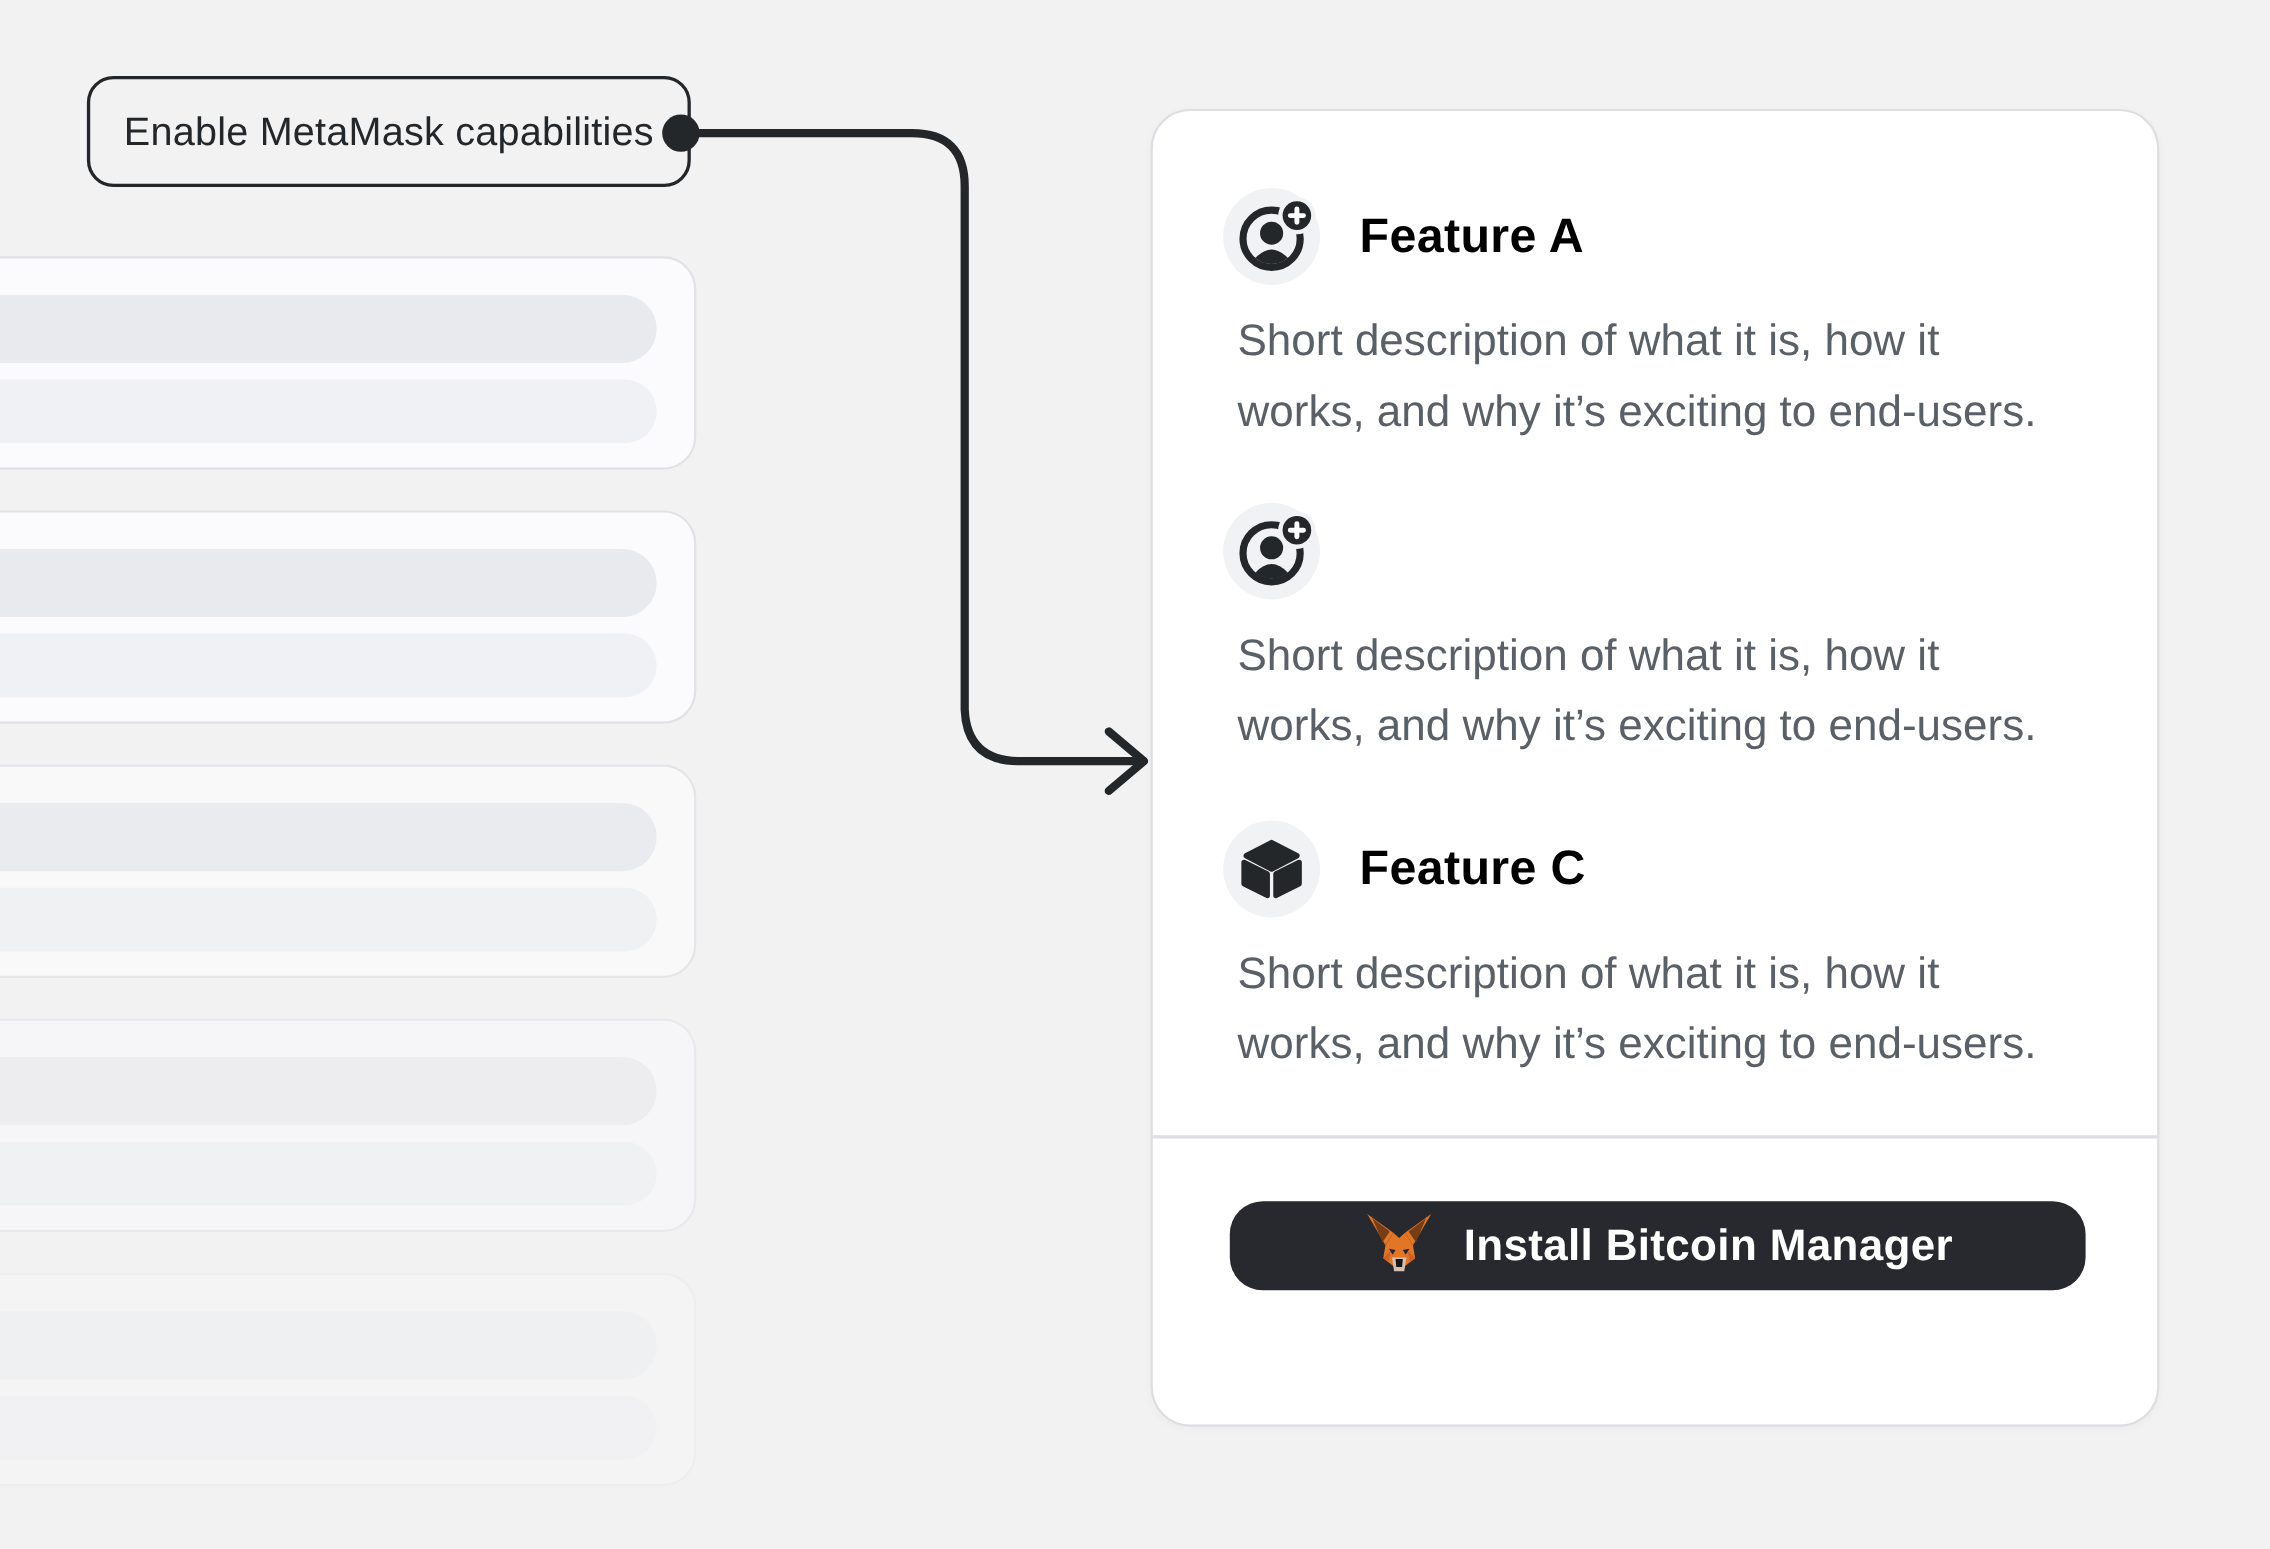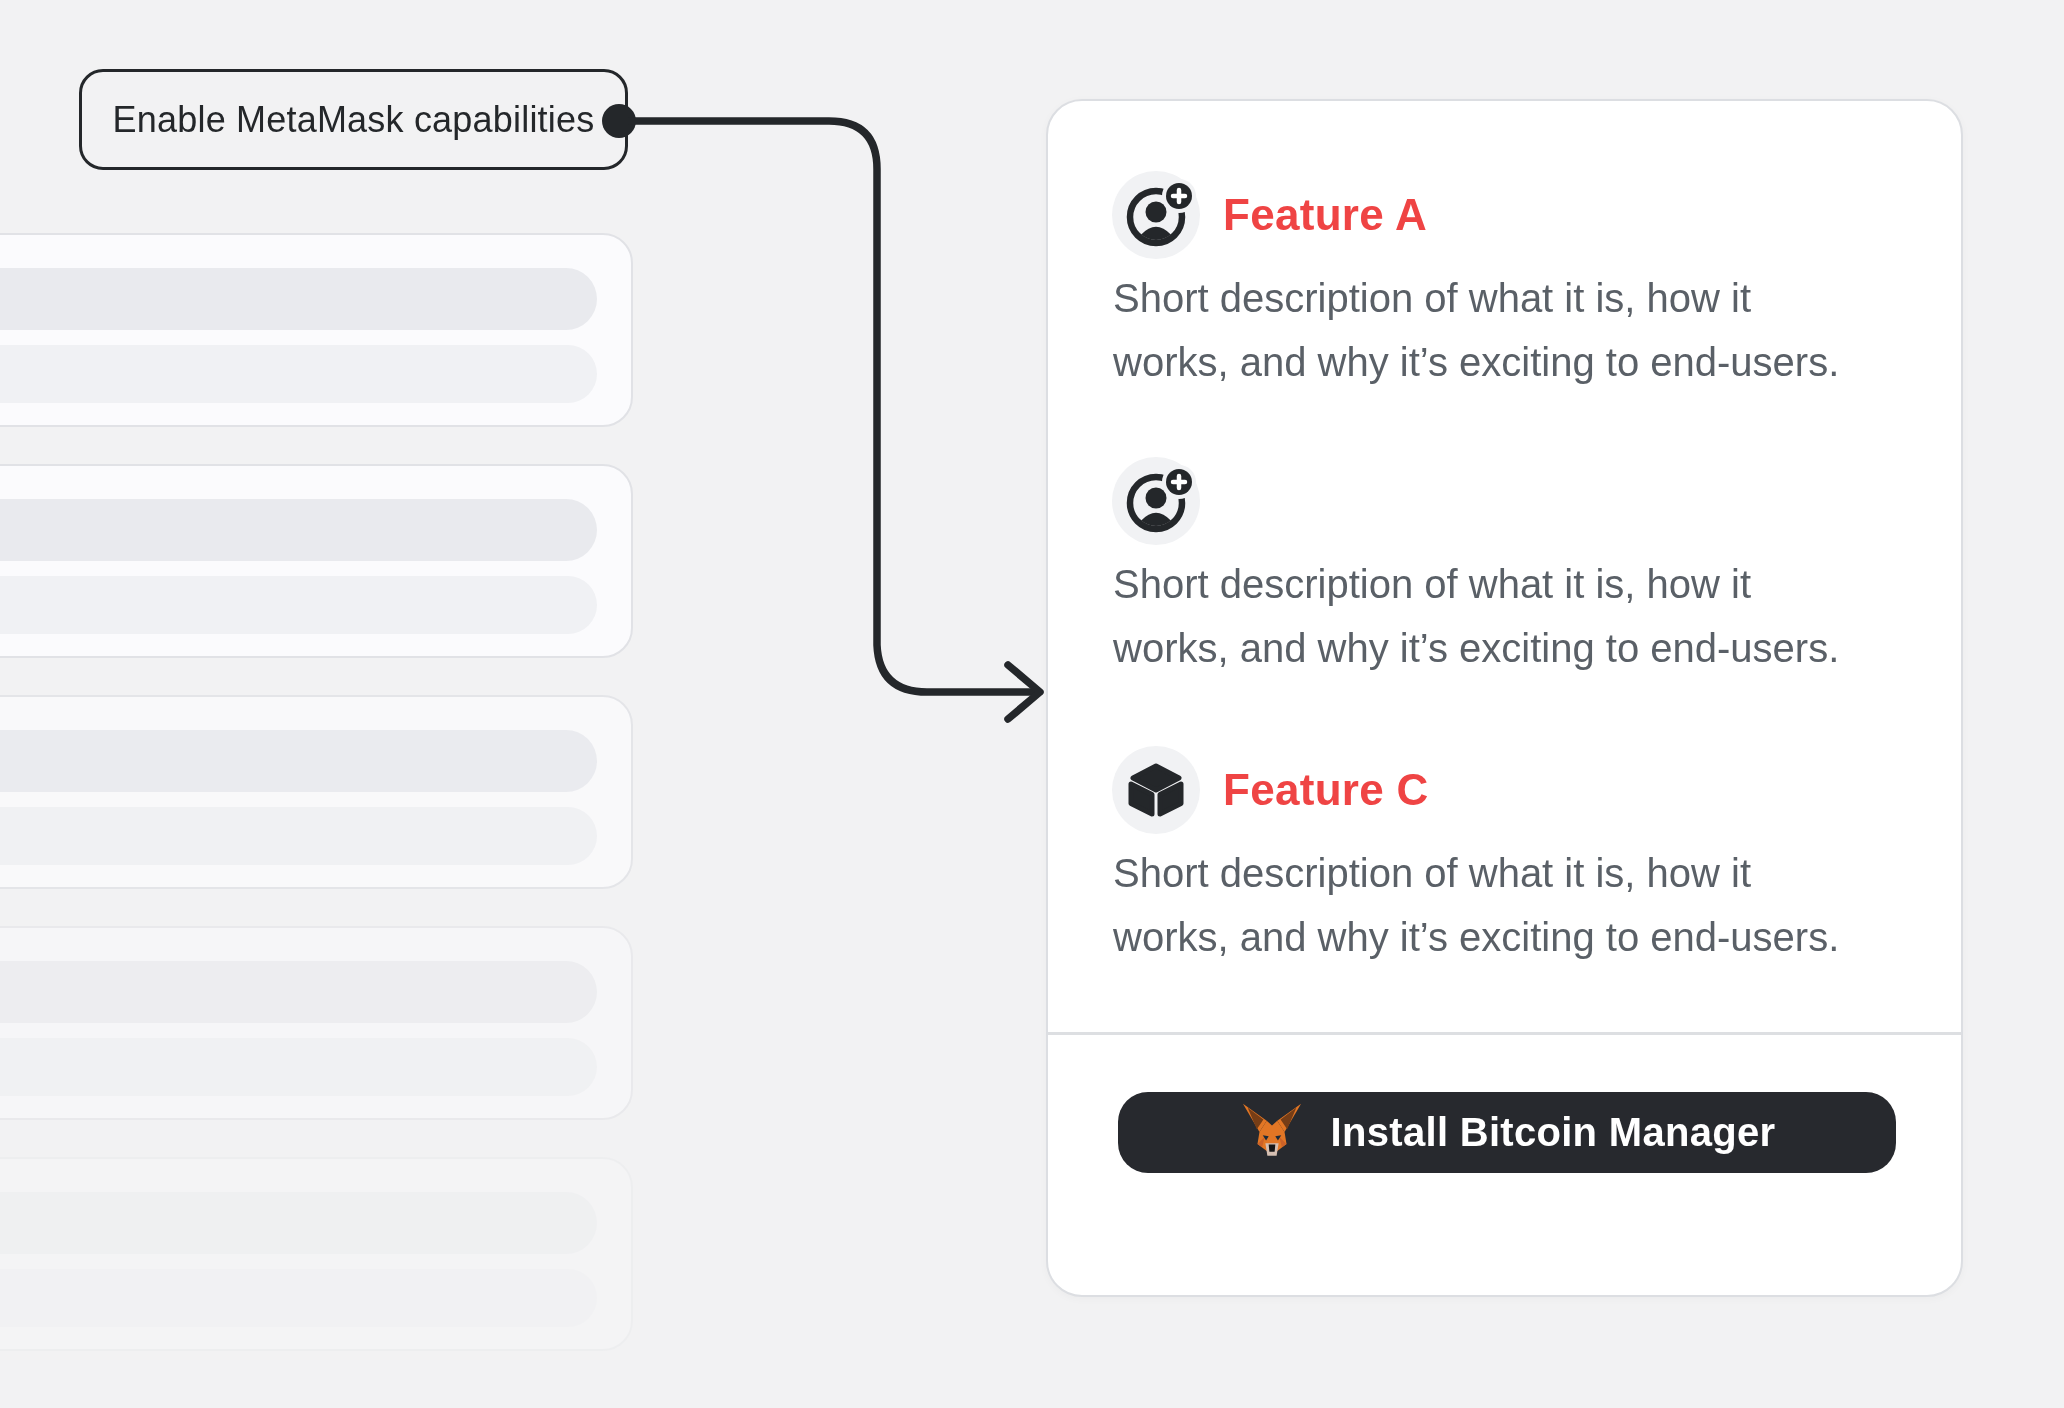--- a/index.html
+++ b/index.html
@@ -34,26 +34,26 @@
   .card{
     position:absolute;left:1046px;top:99px;width:917px;height:1198px;
     background:#ffffff;border:2px solid #dcdee2;border-radius:36px;
     box-shadow:0 2px 8px rgba(0,0,0,0.03);
   }
   .chip{
     position:absolute;left:64px;width:88px;height:88px;border-radius:50%;
     background:#f1f2f4;display:flex;align-items:center;justify-content:center;
   }
   .ftitle{
-    position:absolute;left:175px;width:600px;height:88px;margin:0;
+    position:absolute;left:188px;width:600px;height:88px;margin:0;
     display:flex;align-items:center;
-    font-size:44px;font-weight:700;color:#ef4444;letter-spacing:0.3px;
+    font-size:44px;font-weight:700;color:#000000;letter-spacing:0.3px;
   }
   .fdesc{
-    position:absolute;left:65px;width:820px;margin:0;
+    position:absolute;left:65px;width:820px;margin:12px;
     font-size:40px;line-height:64px;color:#5a6067;font-weight:400;
   }
   .divider{position:absolute;left:0;top:931px;width:100%;height:3px;background:#dddfe2;}
   .install-btn{
     position:absolute;left:70px;top:991px;width:778px;height:81px;
     background:#27292e;border:none;border-radius:30px;cursor:pointer;
     display:flex;align-items:center;justify-content:center;gap:26px;
     font-family:inherit;
   }
   .install-btn span{

